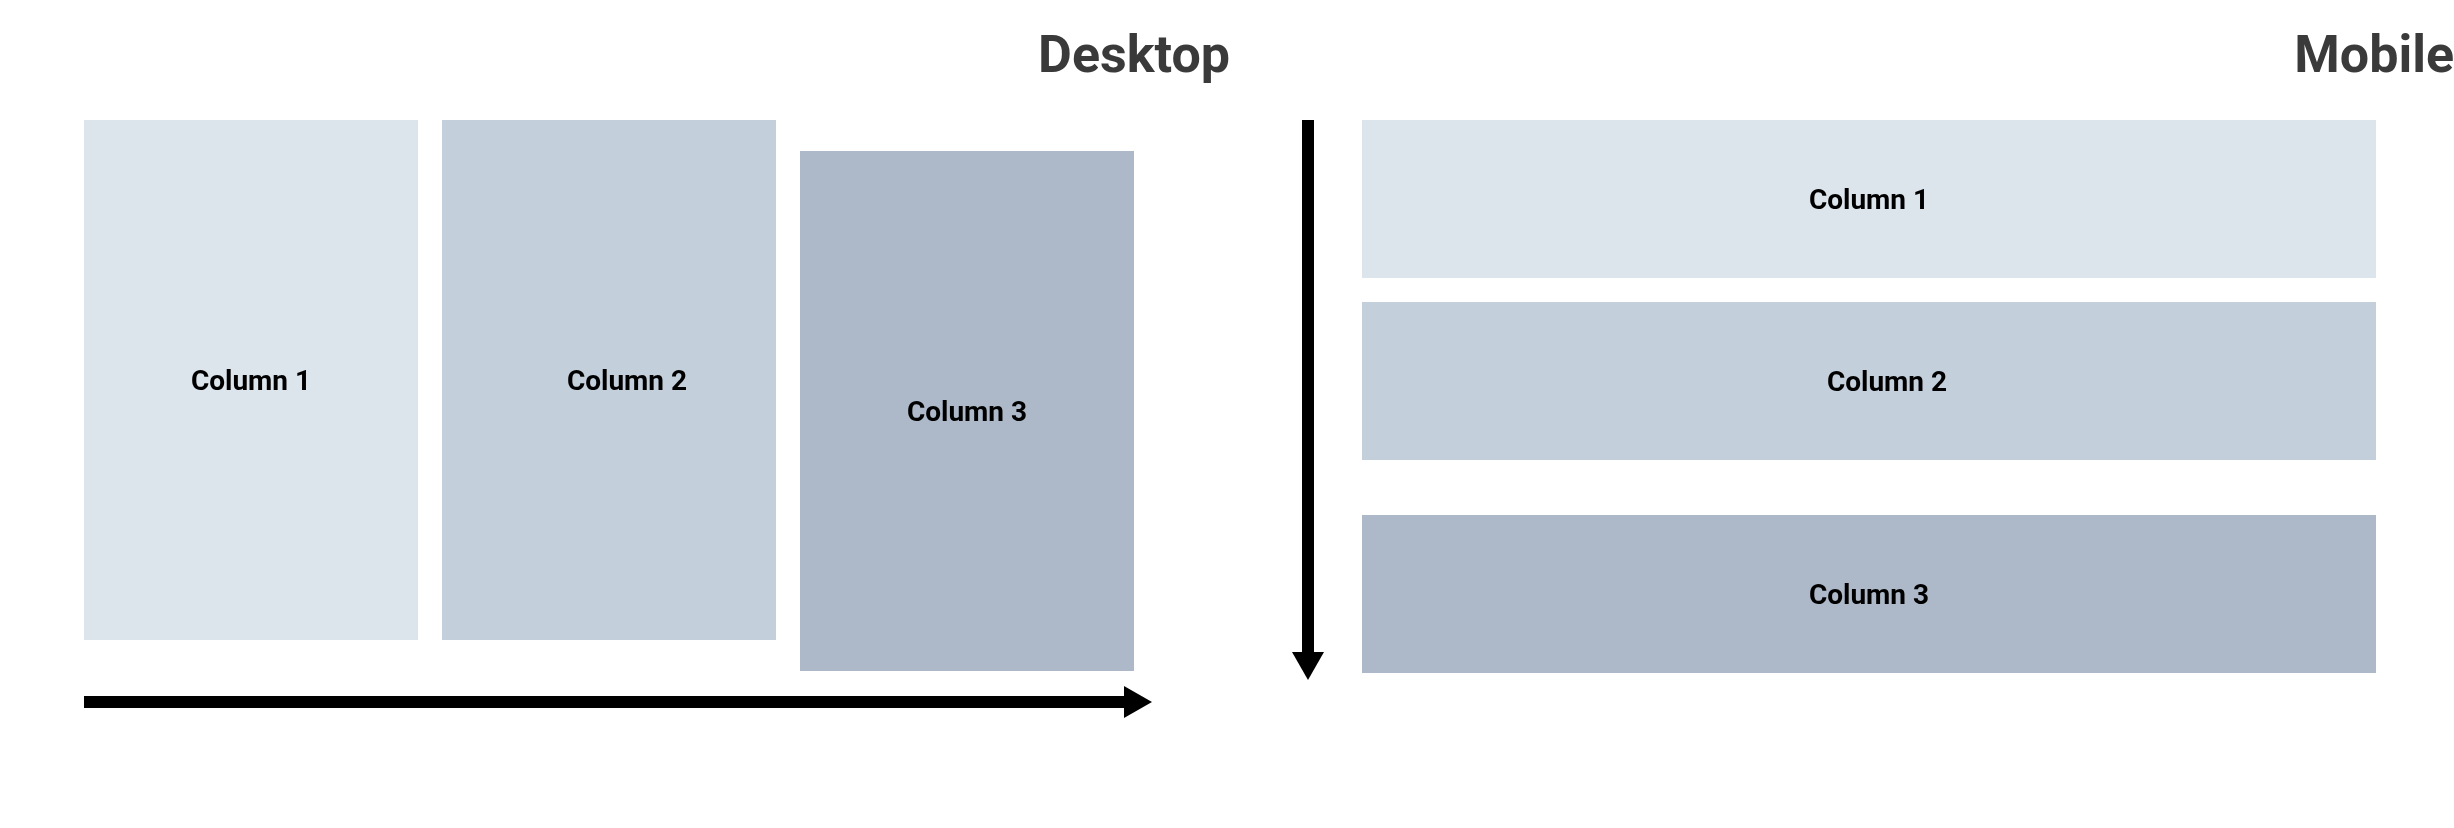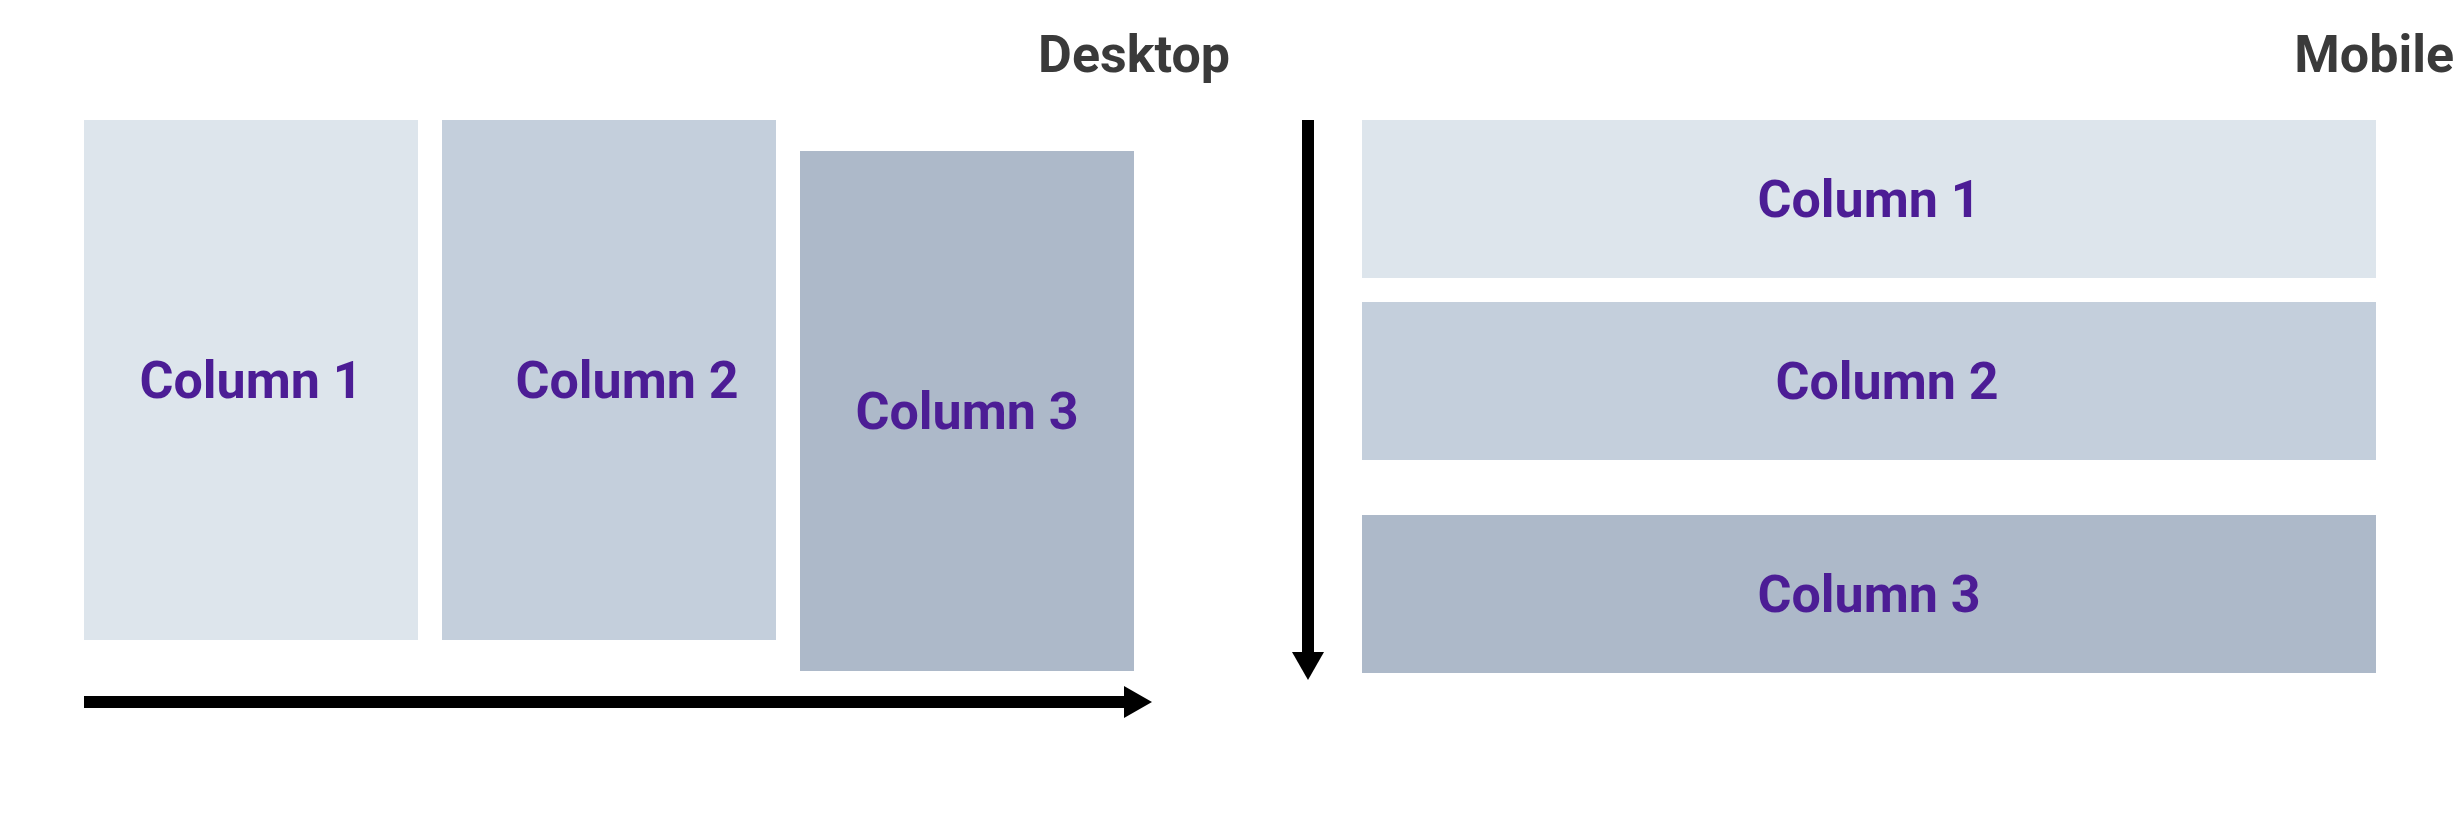--- a/index.html
+++ b/index.html
@@ -68,23 +68,23 @@
       flex-direction: column;
       gap: 24px;
     }
     .mobile-col {
       height: 158px;
       display: flex;
       align-items: center;
       justify-content: center;
     }
     .col-label {
-      font-size: 52px;
+      font-size: 28px;
       font-weight: 700;
-      color: #4c1d95;
+      color: #000000;
     }
     .c1 { background: #dde5ec; }
     .c2 { background: #c4cfdc; padding-left: 36px; }
     .c3 { background: #adb9c9; margin-top: 31px; }
     .arrow-horiz {
       position: absolute;
       left: 84px;
       top: 686px;
     }
     .arrow-vert {

